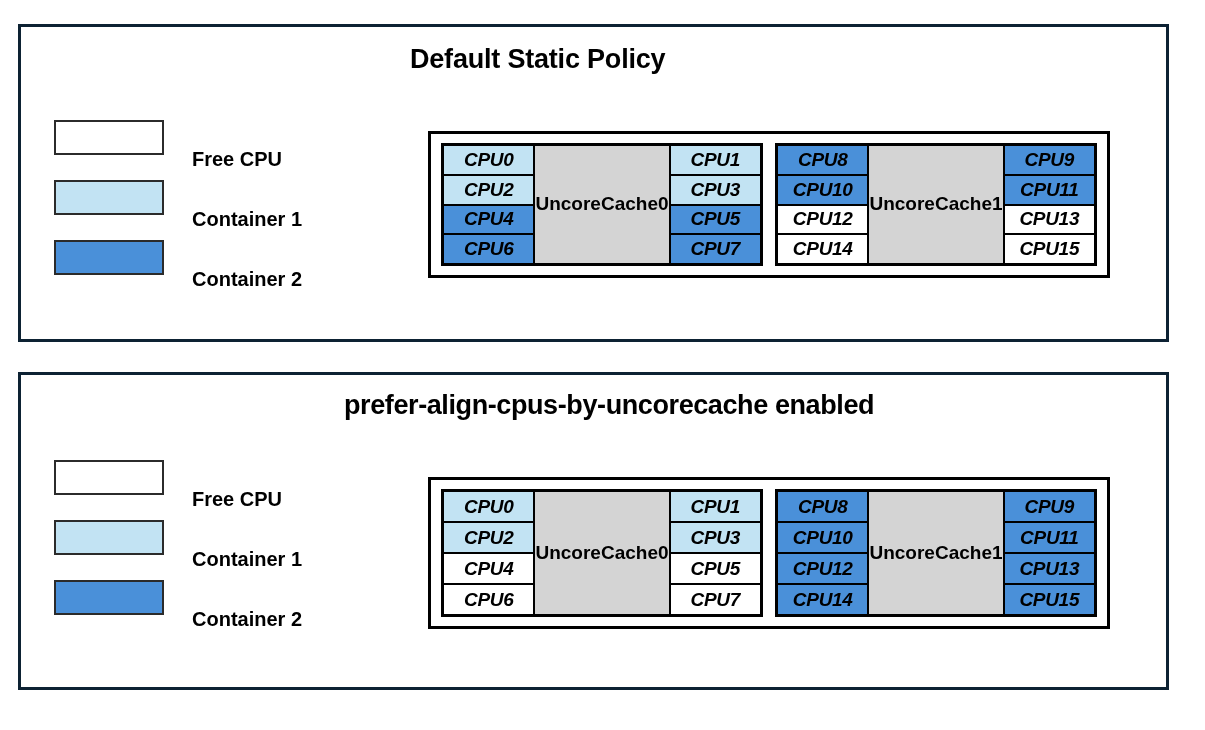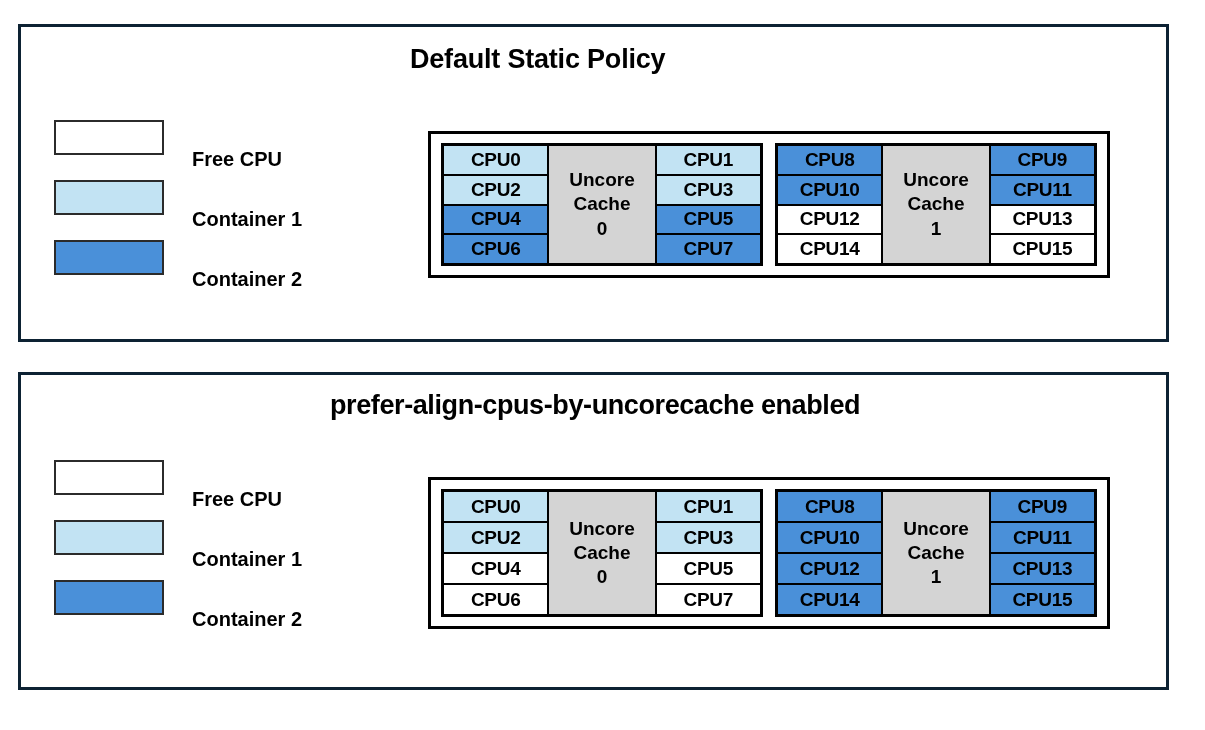--- a/index.html
+++ b/index.html
@@ -37,21 +37,21 @@
   }
   #title-top {
     top: 44px;
     left: 410px;
     width: 560px;
     font-size: 27px;
     letter-spacing: -0.2px;
   }
   #title-bottom {
     top: 390px;
-    left: 330px;
+    left: 344px;
     width: 760px;
     font-size: 27px;
     letter-spacing: -0.4px;
   }
 
   
   .legend {
     position: absolute;
     left: 54px;
     width: 330px;
@@ -99,40 +99,41 @@
     flex: 1 1 0;
     display: flex;
     border: 2px solid #000000;
     box-sizing: border-box;
     background: #ffffff;
   }
   .cpu-column {
     flex: 1 1 0;
     display: flex;
     flex-direction: column;
+    font-style: italic;
   }
   .cpu-cell {
     flex: 1 1 0;
     border: 1px solid #000000;
     box-sizing: border-box;
     display: flex;
     align-items: center;
     justify-content: center;
     font-size: 19px;
     font-weight: bold;
     color: #000000;
     letter-spacing: -0.3px;
   }
   .cache-block {
     flex: 1 1 0;
     border: 1px solid #000000;
     box-sizing: border-box;
     background: #d4d4d4;
     display: flex;
-    flex-direction: column;
+    flex-direction: row;
     align-items: center;
     justify-content: center;
     font-size: 19px;
     font-weight: bold;
     color: #000000;
     line-height: 1.28;
     text-align: center;
   }
 </style>
 </head>

